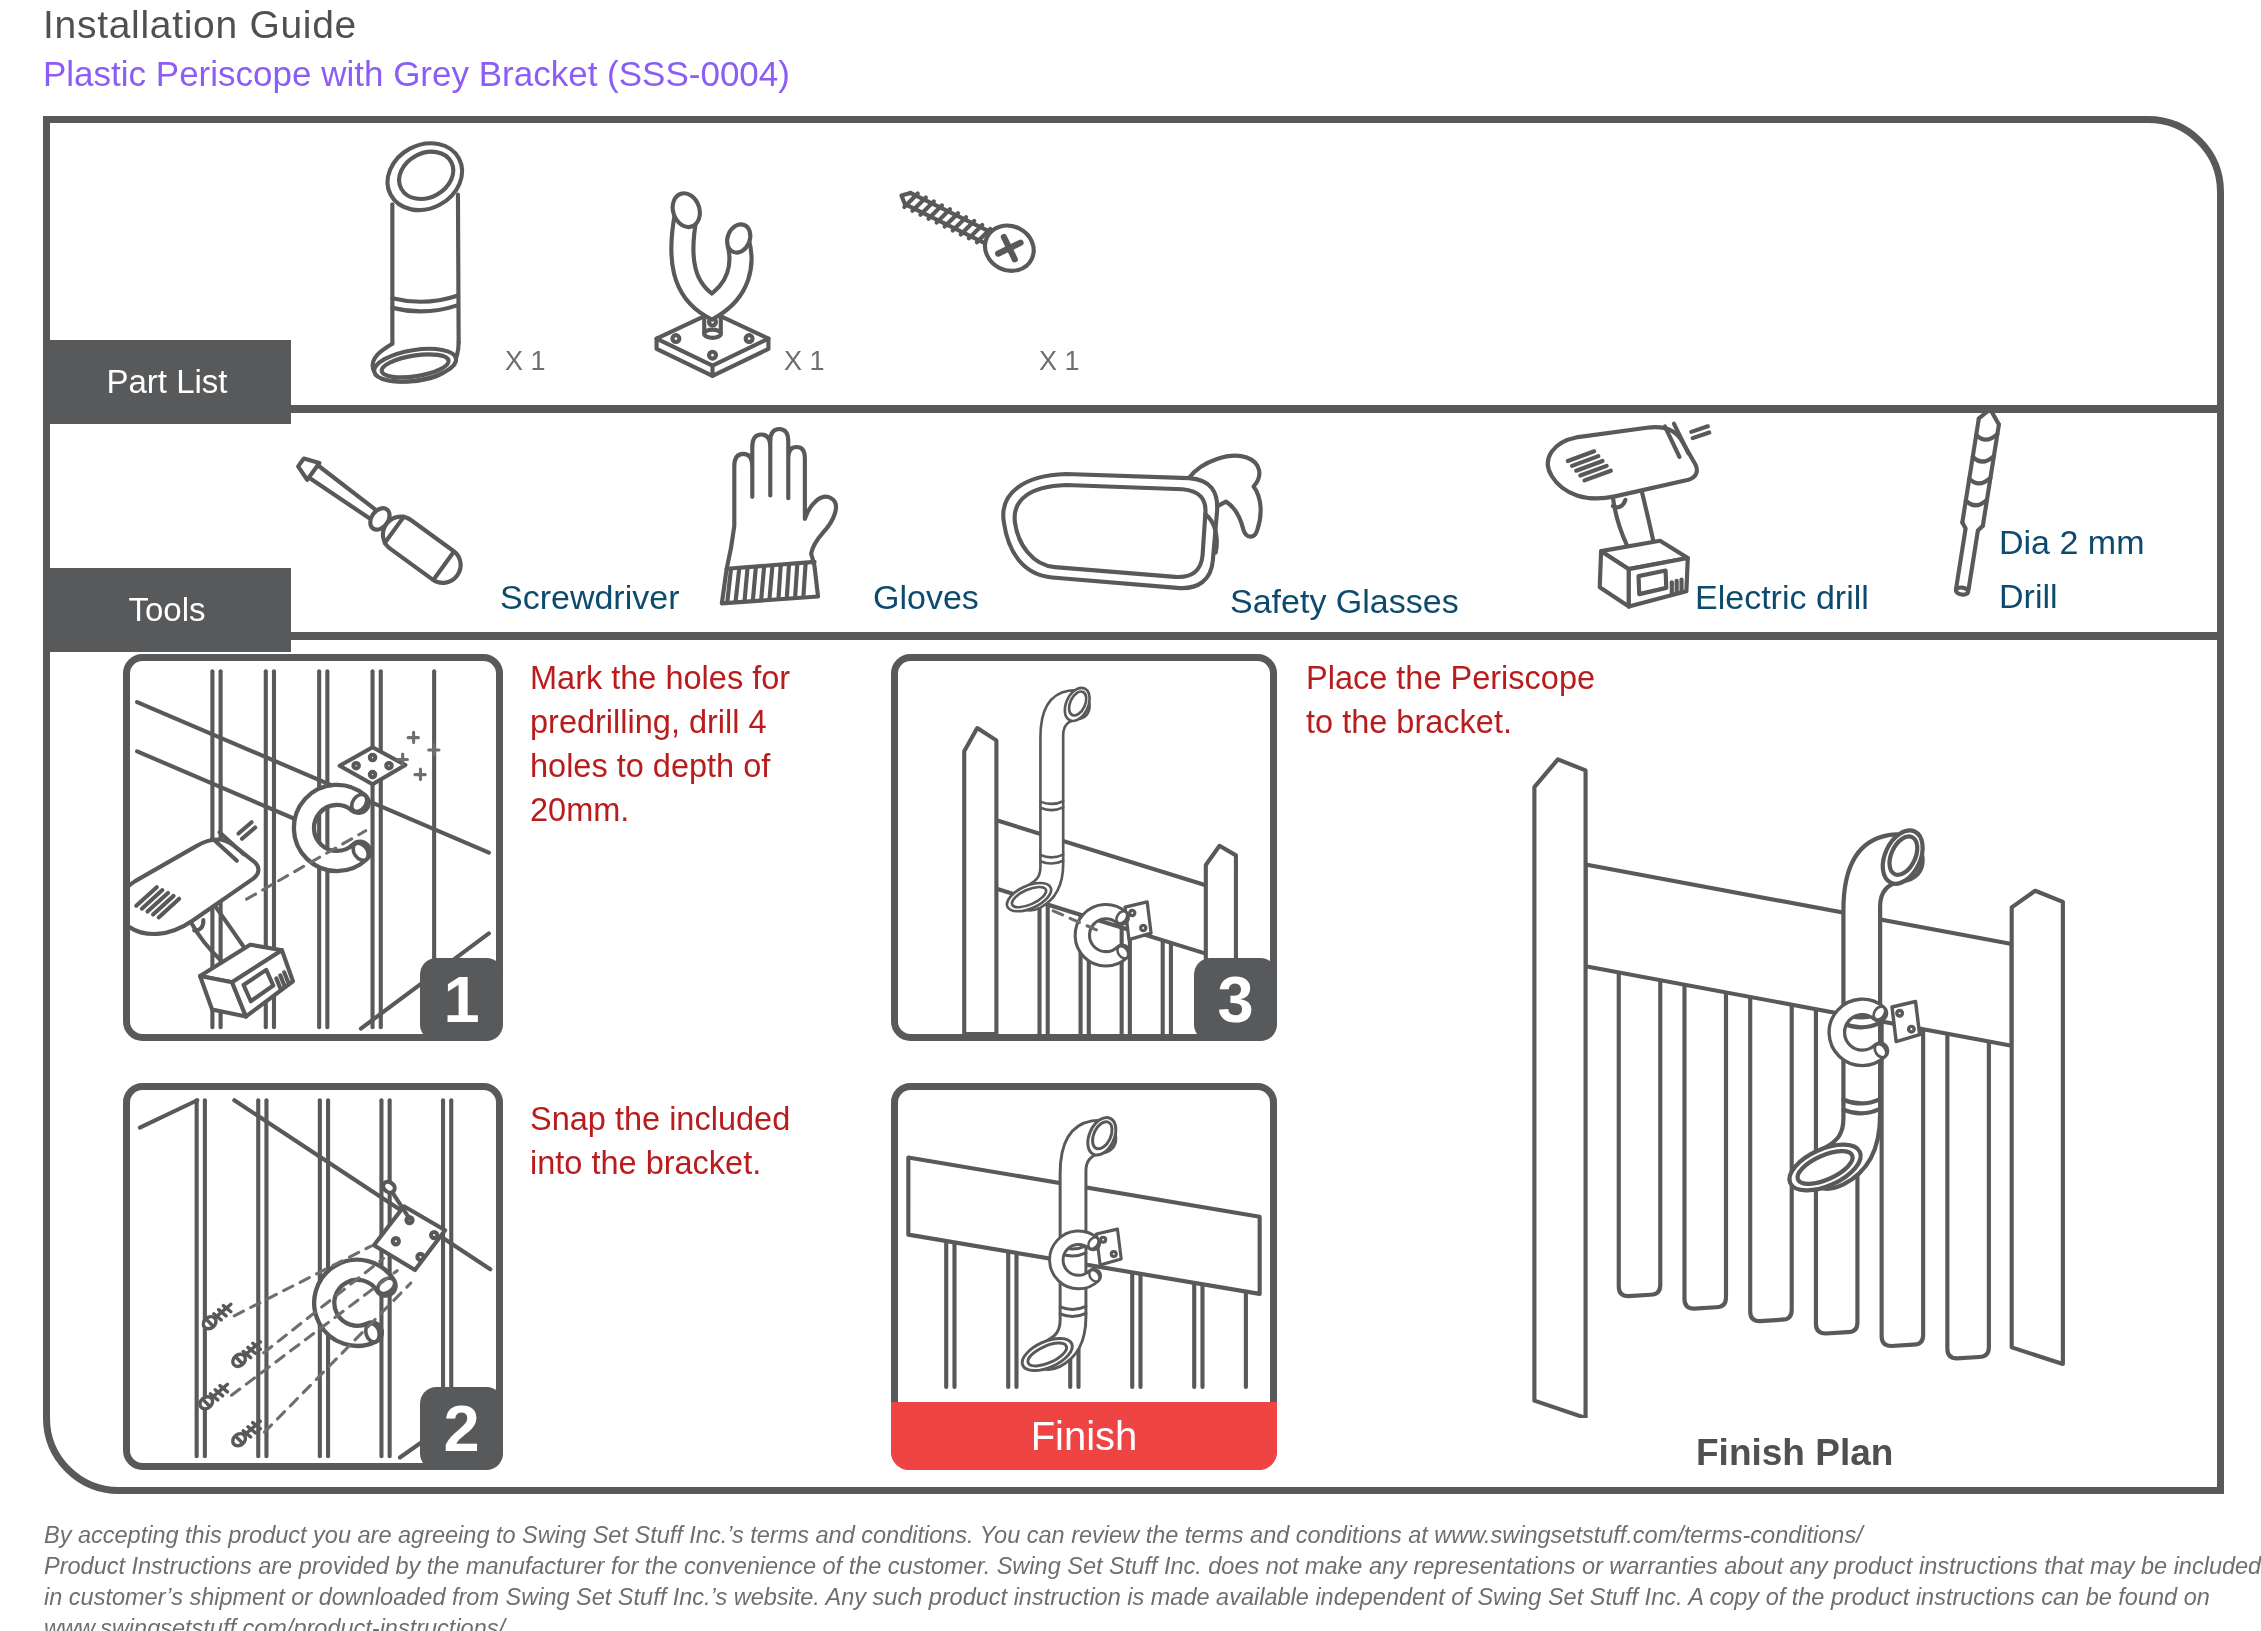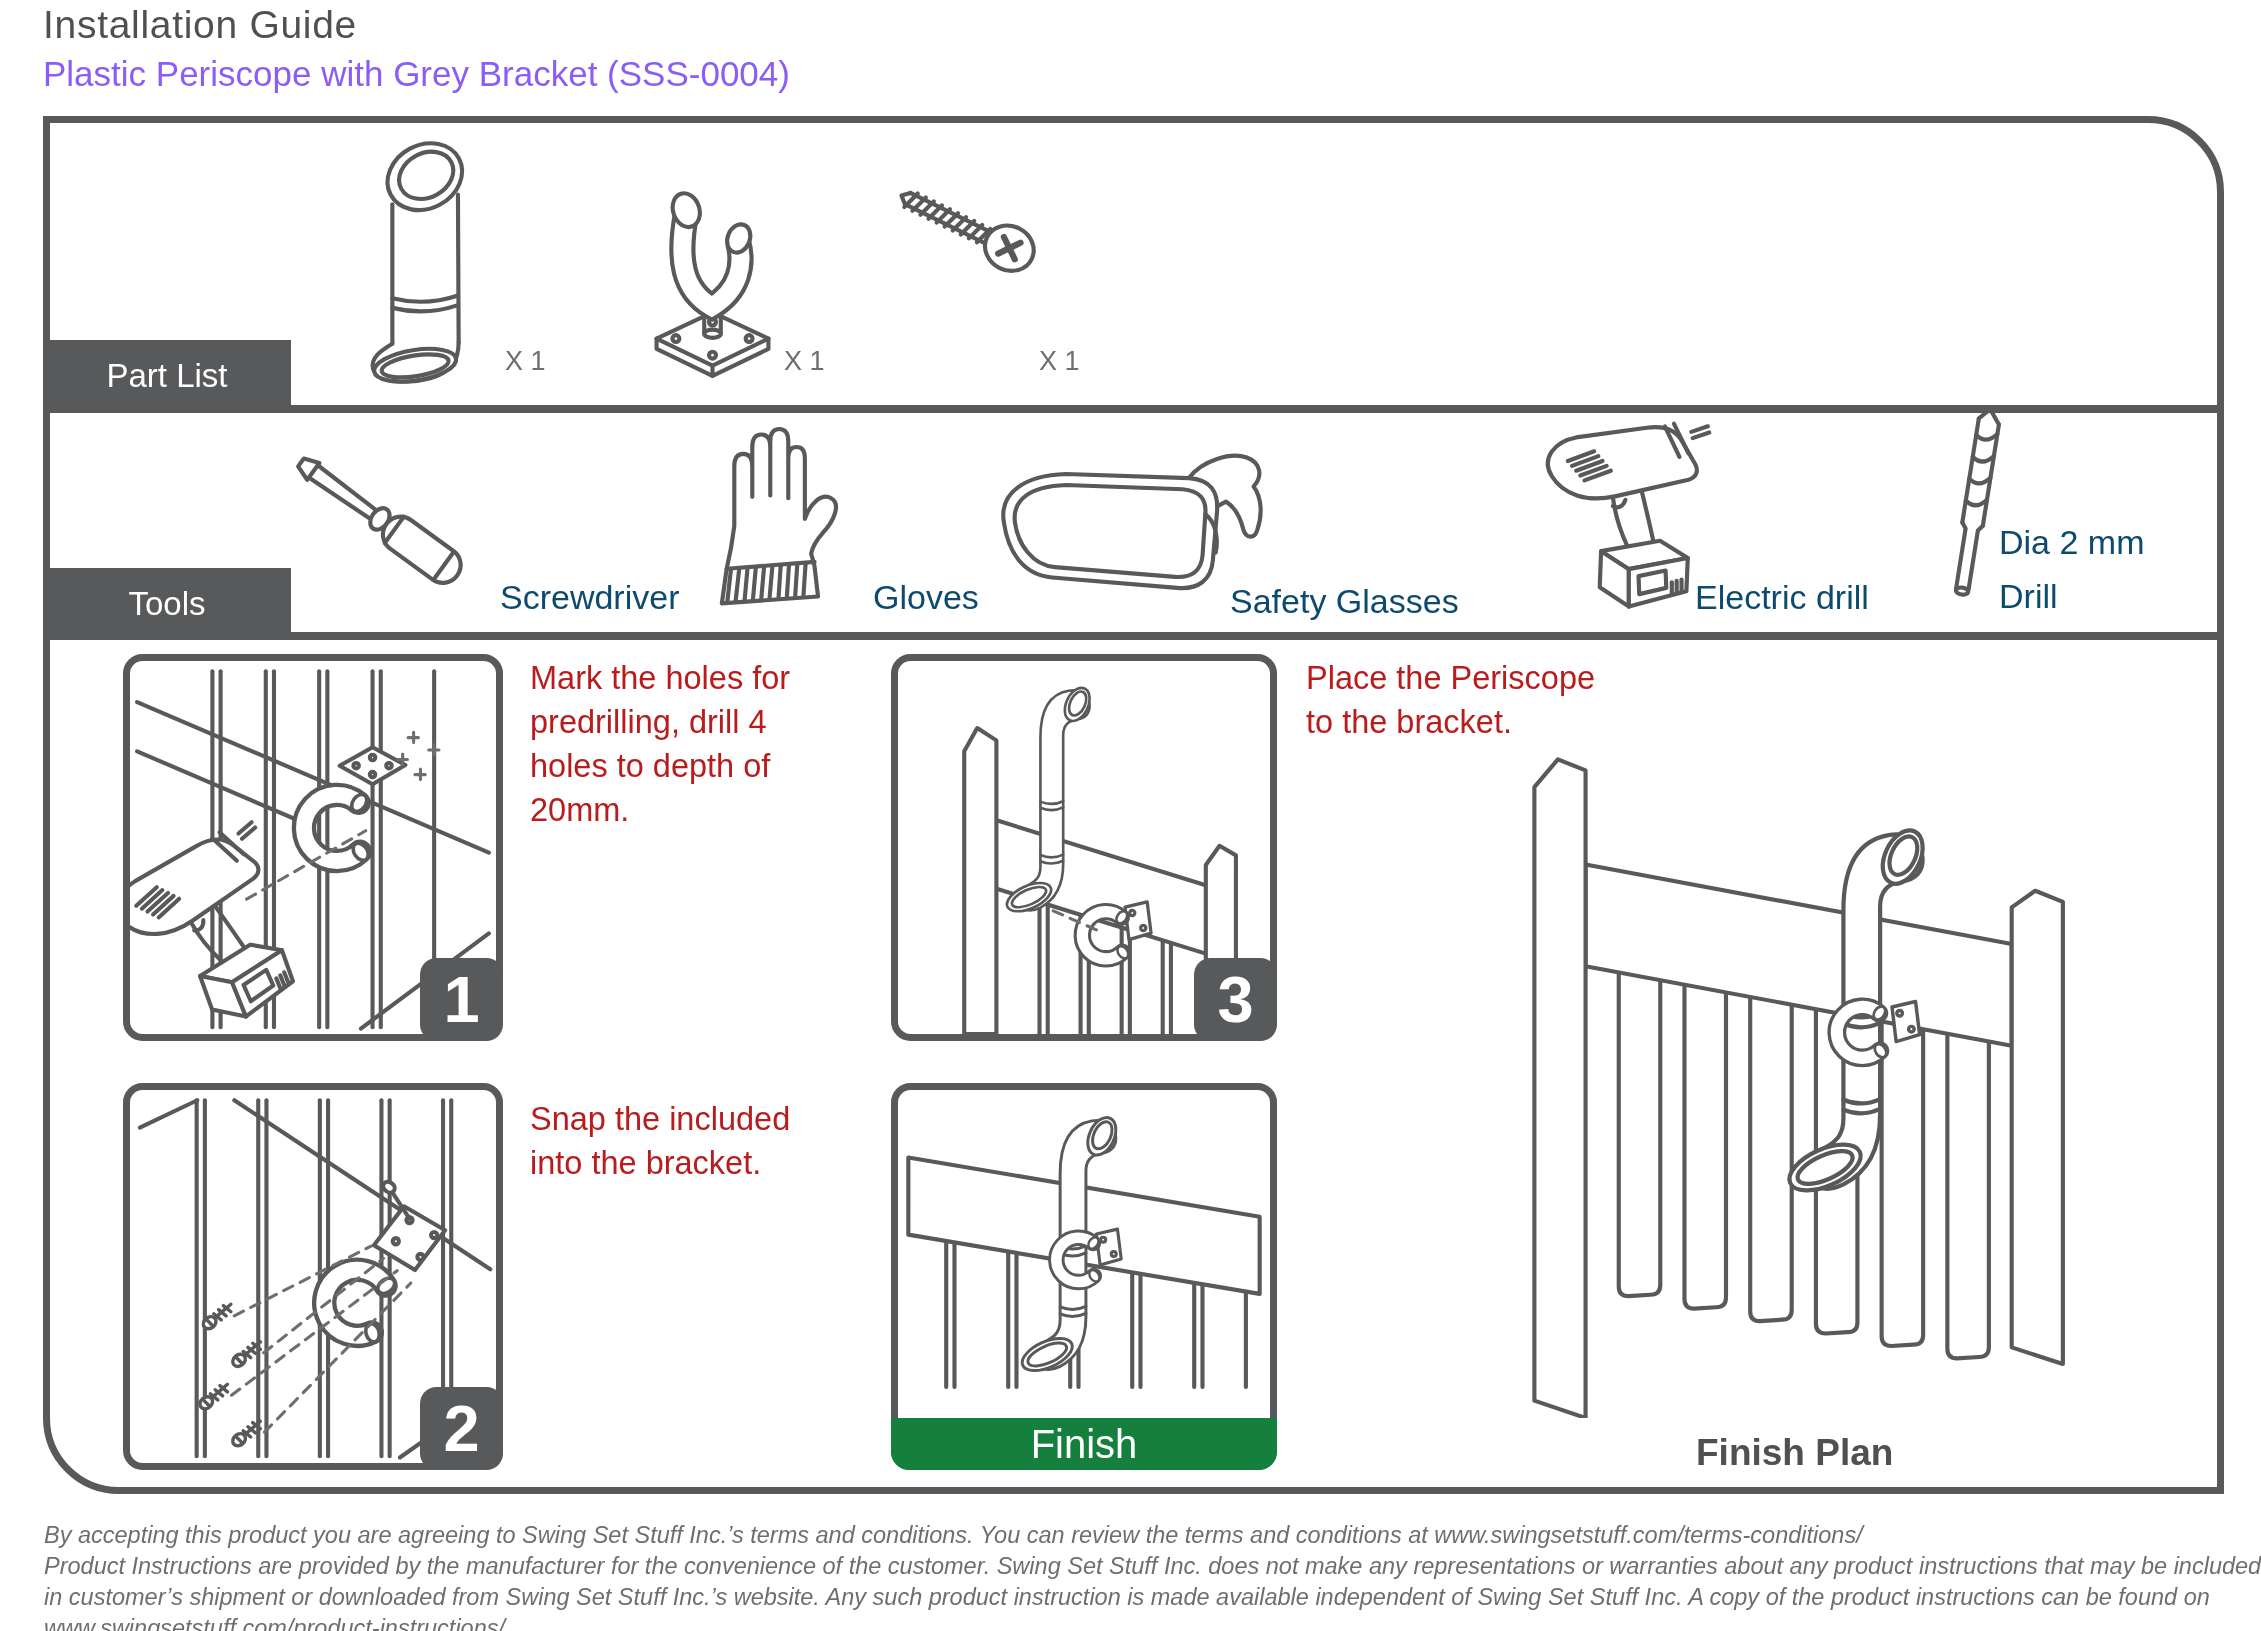--- a/index.html
+++ b/index.html
@@ -5,36 +5,36 @@
   html,body{margin:0;padding:0;background:#fff;}
   .page{position:relative;width:2261px;height:1632px;background:#fff;overflow:hidden;
         font-family:"Liberation Sans", sans-serif;color:#6d6e70;}
   .abs{position:absolute;}
   .title{position:absolute;left:43px;top:2.8px;font-size:39px;font-weight:normal;color:#4f5052;letter-spacing:0.7px;}
   .subtitle{position:absolute;left:43px;top:54px;font-size:35px;color:#8b5cf6;}
   .main-box{position:absolute;left:43px;top:116px;width:2181px;height:1378px;
             border:7px solid #58595b;border-radius:0 76px 0 76px;box-sizing:border-box;}
   .divider{position:absolute;left:50px;width:2167px;height:8.3px;background:#58595b;}
   .d1{top:405px;} .d2{top:632px;}
-  .tab{position:absolute;left:43px;width:248px;height:72px;background:#58595b;
+  .tab{position:absolute;left:43px;width:248px;height:84px;background:#58595b;
        display:flex;align-items:center;justify-content:center;color:#fff;font-size:33px;}
   .tab-parts{top:340px;} .tab-tools{top:568px;}
   .qty{position:absolute;font-size:27px;color:#6d6e70;}
   .tool-label{position:absolute;font-size:34px;color:#0c4a6e;white-space:nowrap;}
   .panel{position:absolute;border:7px solid #58595b;border-radius:19.4px;box-sizing:border-box;background:#fff;}
   .p1{left:123px;top:654px;width:380px;height:387px;}
   .p2{left:123px;top:1083px;width:380px;height:387px;}
   .p3{left:891px;top:654px;width:386px;height:387px;}
   .pf{left:891px;top:1083px;width:386px;height:387px;}
   .panel svg{position:absolute;left:0;top:0;width:100%;height:100%;}
   .pf svg{height:301px;}
   .badge{position:absolute;right:-7px;bottom:-7px;width:83px;height:83px;background:#58595b;
          border-radius:16.6px;display:flex;align-items:center;justify-content:center;
          color:#fff;font-size:65px;font-weight:bold;}
-  .finish-bar{position:absolute;left:-7px;right:-7px;bottom:-7px;height:52px;background:#15803d;
+  .finish-bar{position:absolute;left:-7px;right:-7px;bottom:-7px;height:68px;background:#ef4444;
               border-radius:0 0 18px 18px;display:flex;align-items:center;justify-content:center;
               color:#fff;font-size:40px;}
   .step-text{position:absolute;font-size:32.5px;line-height:44px;color:#b91c1c;white-space:nowrap;}
   .t1{left:530px;top:656px;} .t2{left:530px;top:1097px;} .t3{left:1306px;top:656px;}
   .plan-label{position:absolute;left:1696px;top:1432px;font-size:37px;font-weight:bold;color:#4f5052;}
   .footer{position:absolute;left:44px;top:1520px;font-size:23.5px;font-style:italic;
           line-height:31px;color:#6d6e70;white-space:nowrap;}
   .ln{fill:none;stroke:#58595b;stroke-width:6;stroke-linecap:round;stroke-linejoin:round;}
   .lnf{fill:#fff;stroke:#58595b;stroke-width:6;stroke-linecap:round;stroke-linejoin:round;}
   .dash{fill:none;stroke:#6d6e70;stroke-width:4.5;stroke-dasharray:15 12;stroke-linecap:round;}

